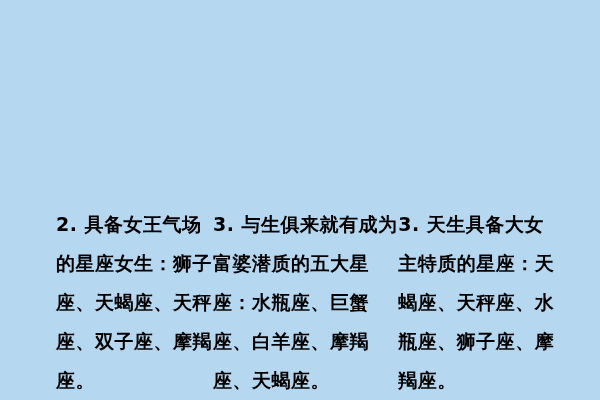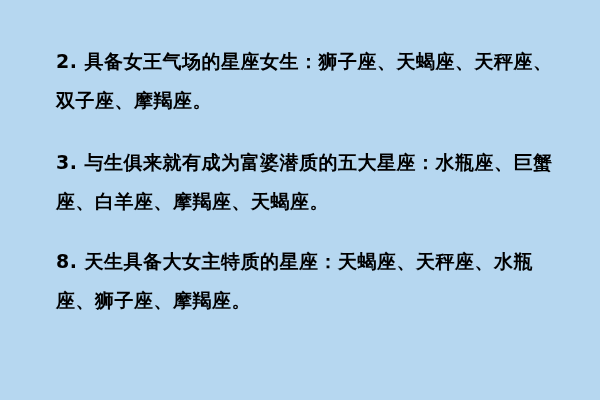--- a/index.html
+++ b/index.html
@@ -20,21 +20,20 @@
     overflow: hidden;
     box-sizing: border-box;
   }
   .content {
     position: absolute;
     left: 56px;
     right: 40px;
     top: 4px;
     bottom: 0;
     display: flex;
-    flex-direction: column;
     justify-content: flex-start;
     align-items: flex-end;
   }
   .para {
     color: #000000;
     font-weight: bold;
     font-size: 19px;
     line-height: 39px;
     letter-spacing: 0.5px;
     text-align: left;
@@ -48,15 +47,15 @@
 </head>
 <body>
 
 <div class="page">
   <div class="content">
     <div class="spacer-top"></div>
     <div class="para">2. 具备女王气场的星座女生：狮子座、天蝎座、天秤座、双子座、摩羯座。</div>
     <div class="gap"></div>
     <div class="para">3. 与生俱来就有成为富婆潜质的五大星座：水瓶座、巨蟹座、白羊座、摩羯座、天蝎座。</div>
     <div class="gap-small"></div>
-    <div class="para">8. 天生具备大女主特质的星座：天蝎座、天秤座、水瓶座、狮子座、摩羯座。</div>
+    <div class="para">3. 天生具备大女主特质的星座：天蝎座、天秤座、水瓶座、狮子座、摩羯座。</div>
   </div>
 </div>
 
 </body></html>

